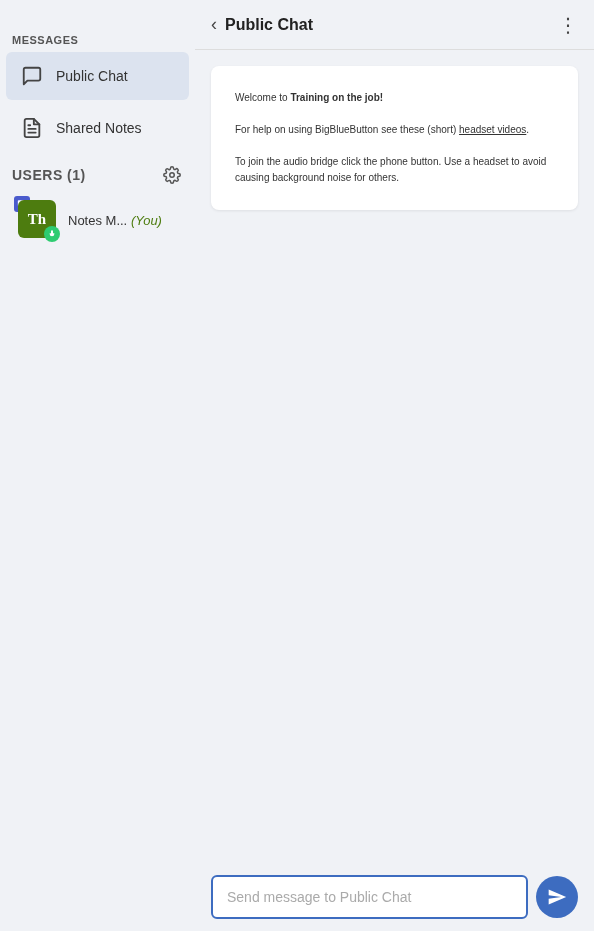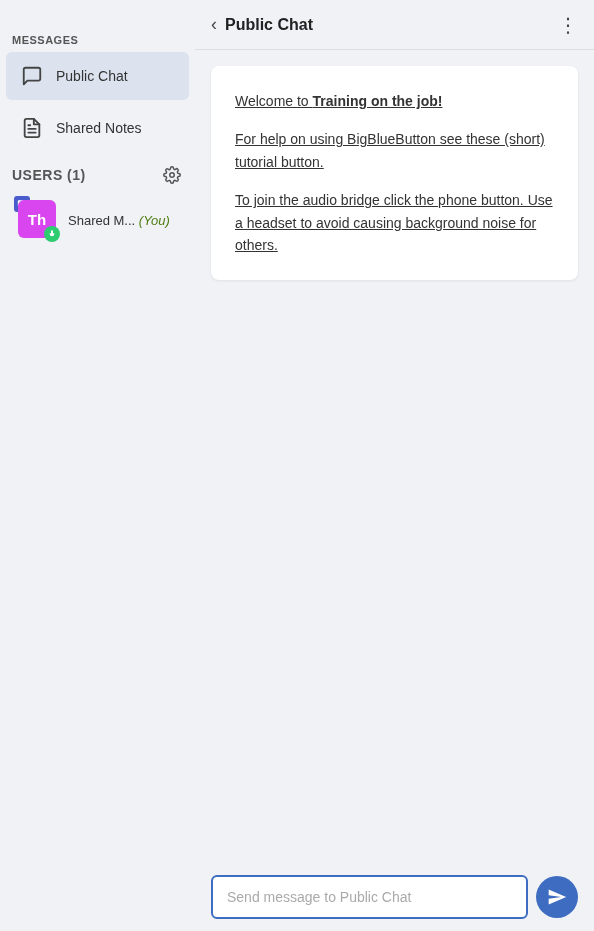--- a/index.html
+++ b/index.html
@@ -100,29 +100,30 @@
       position: relative;
       width: 40px;
       height: 40px;
       margin-right: 10px;
       flex-shrink: 0;
     }
 
     .avatar {
       width: 38px;
       height: 38px;
-      background: #d946ef;
+      background: #4d7c0f;
       border-radius: 6px;
       display: flex;
       align-items: center;
       justify-content: center;
       color: white;
       font-size: 15px;
       font-weight: 700;
       position: relative;
+      font-family: Liberation Serif, serif;
     }
 
     .avatar-screen-icon {
       position: absolute;
       top: -4px;
       left: -4px;
       width: 16px;
       height: 16px;
       background: #4a5bcc;
       border-radius: 3px;
@@ -202,25 +203,24 @@
       flex: 1;
       padding: 16px;
       overflow-y: auto;
       background: #f0f2f6;
     }
 
     .welcome-card {
       background: white;
       border-radius: 8px;
       padding: 24px;
-      font-size: 14px;
+      font-size: 10px;
       line-height: 1.6;
       color: #333;
       box-shadow: 0 1px 3px rgba(0,0,0,0.08);
-      text-decoration: underline;
     }
 
     .welcome-card p {
       margin-bottom: 16px;
     }
 
     .welcome-card p:last-child {
       margin-bottom: 0;
     }
 
@@ -323,21 +323,21 @@
       <div class="avatar-mic-badge">
         <svg width="8" height="8" viewBox="0 0 24 24" fill="white">
           <path d="M12 1a3 3 0 0 0-3 3v8a3 3 0 0 0 6 0V4a3 3 0 0 0-3-3z"></path>
           <path d="M19 10v2a7 7 0 0 1-14 0v-2"></path>
           <line x1="12" y1="19" x2="12" y2="23"></line>
           <line x1="8" y1="23" x2="16" y2="23"></line>
         </svg>
       </div>
     </div>
     <span class="user-name">
-      <span>Shared M...</span> <span class="user-you">(You)</span>
+      <span>Notes M...</span> <span class="user-you">(You)</span>
     </span>
   </div>
 
 </div>
 
 <div class="main-area">
 
   <div class="chat-header">
     <div class="chat-header-left">
       <span class="back-arrow">‹</span>
@@ -345,21 +345,21 @@
     </div>
     <span class="kebab-icon">⋮</span>
   </div>
 
   <div class="chat-messages">
     <div class="welcome-card">
       <p>
         Welcome to <strong>Training on the job!</strong>
       </p>
       <p>
-        For help on using BigBlueButton see these (short) <a href="#">tutorial button</a>.
+        For help on using BigBlueButton see these (short) <a href="#">headset videos</a>.
       </p>
       <p>
         To join the audio bridge click the phone button. Use a headset to avoid causing background noise for others.
       </p>
     </div>
   </div>
 
   <div class="chat-input-area">
     <input class="chat-input" type="text" placeholder="Send message to Public Chat" style="">
     <button class="send-button">

